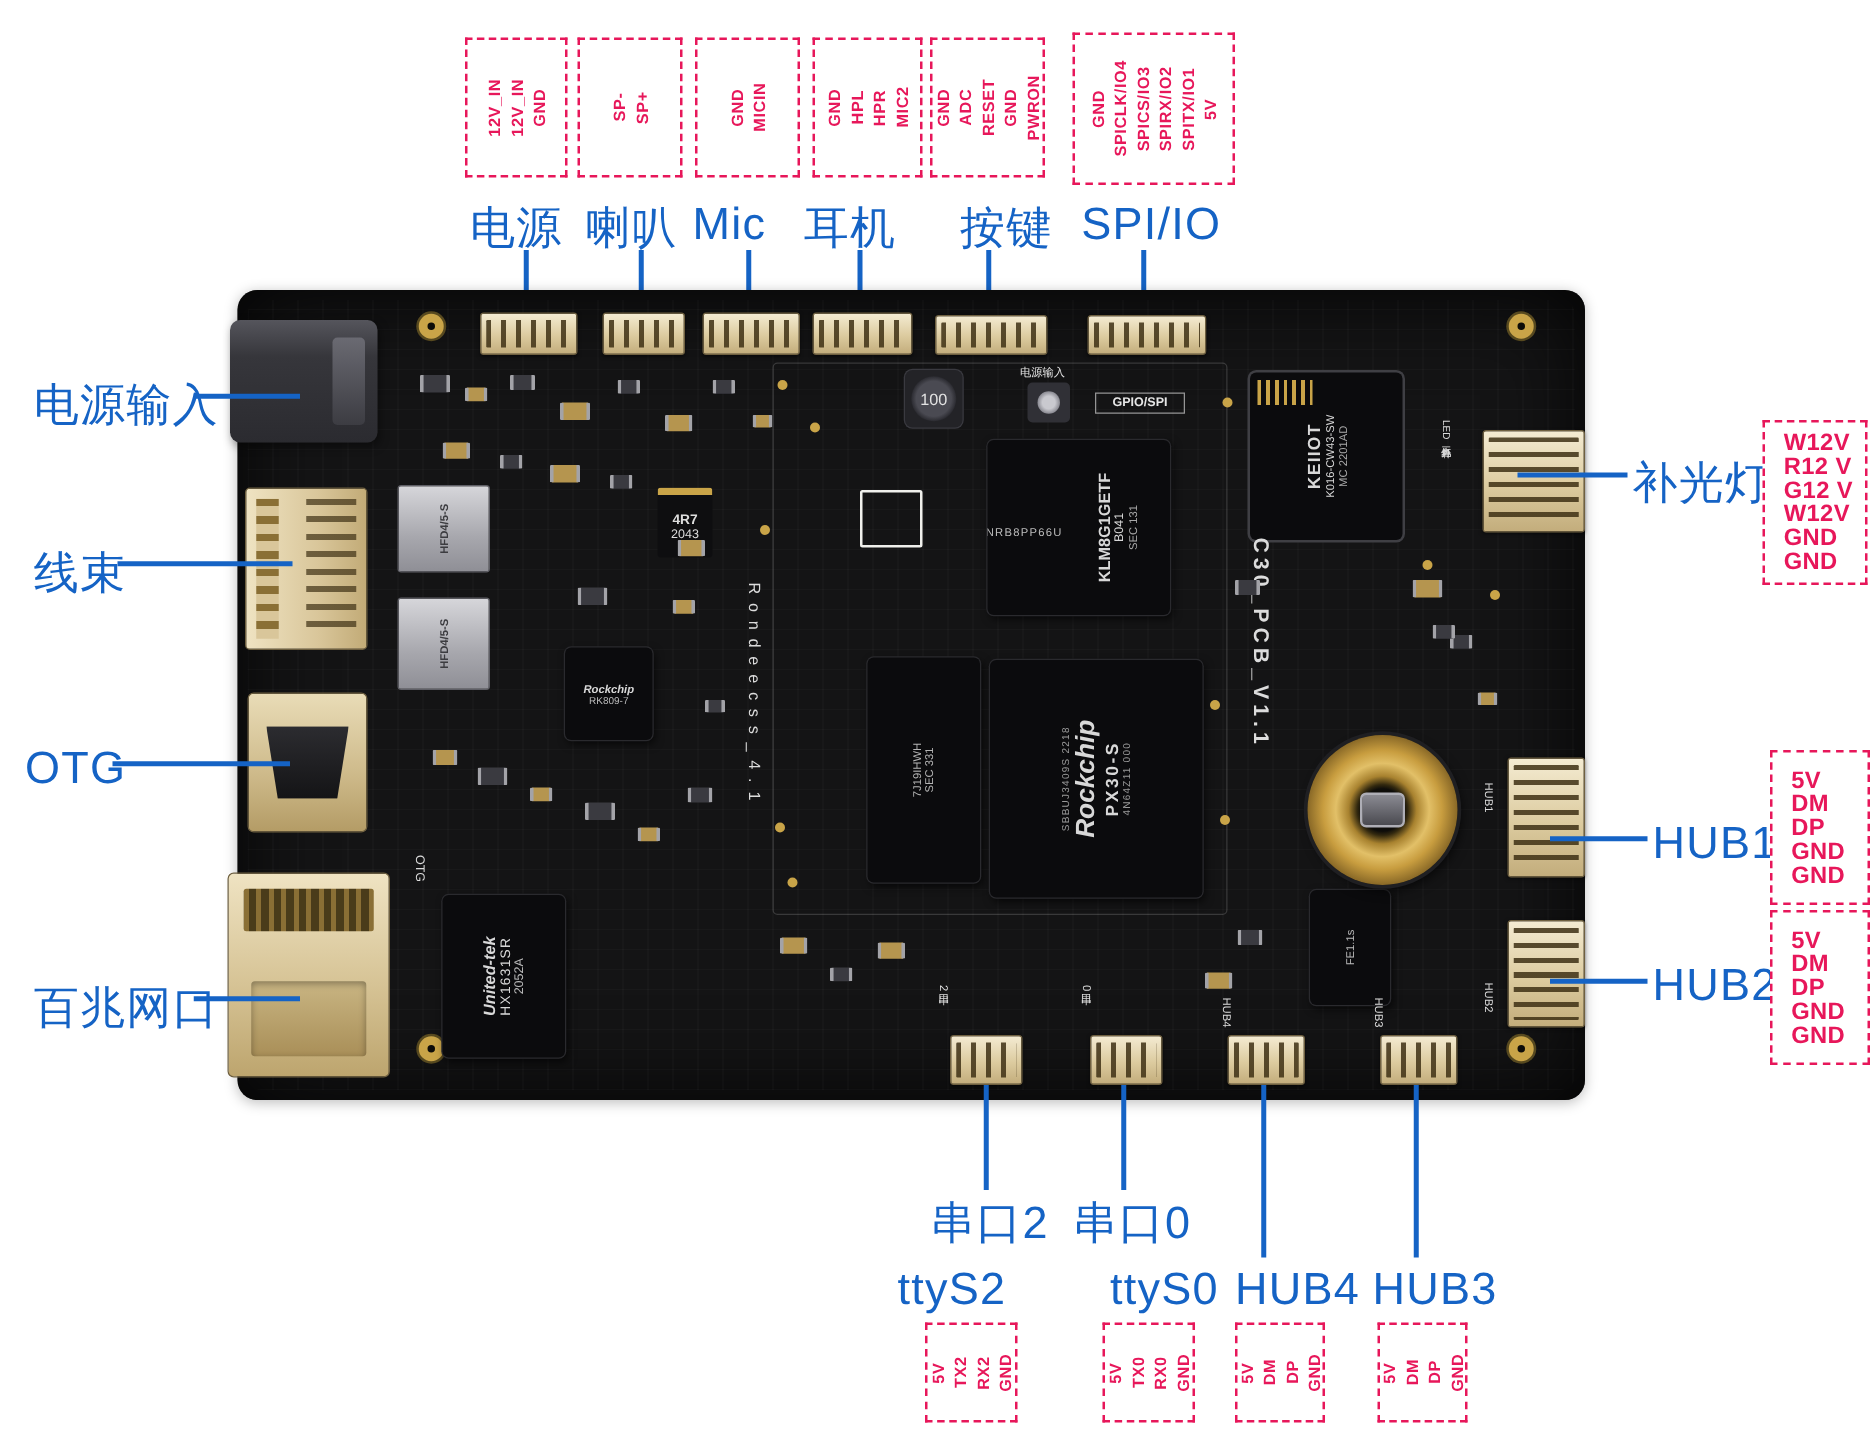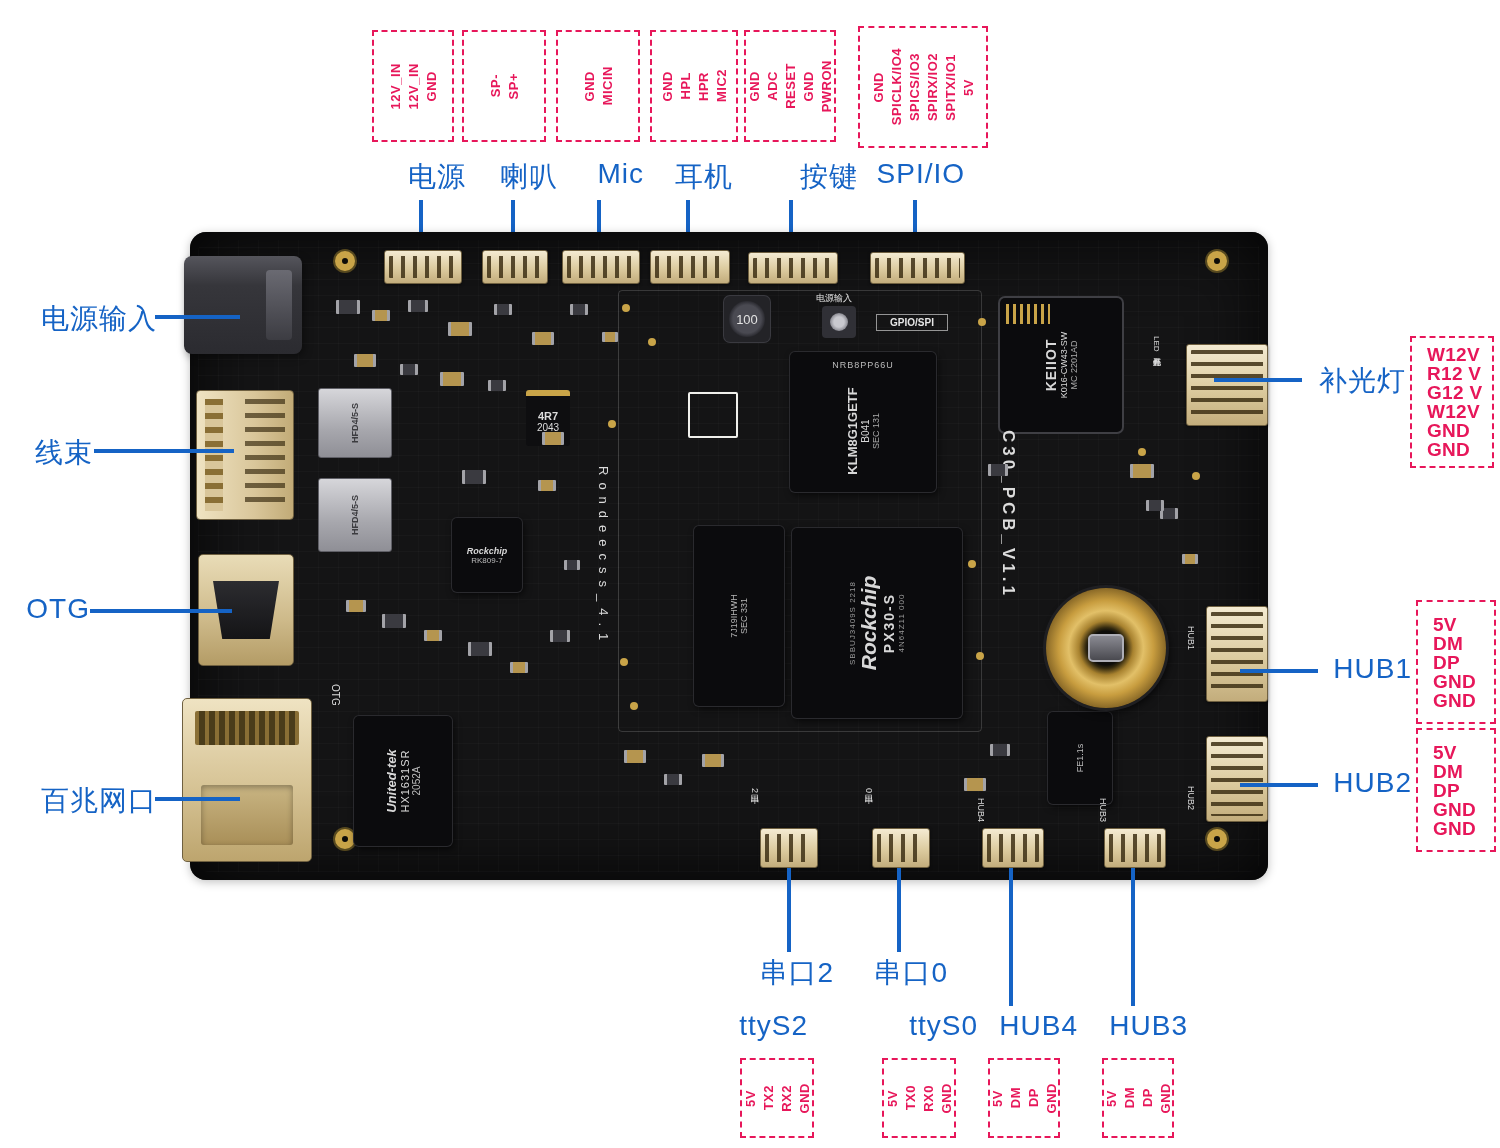--- a/index.html
+++ b/index.html
@@ -9,21 +9,21 @@
   #canvas{position:relative;width:1500px;height:1148px;background:#fff;overflow:hidden}
   .abs{position:absolute}
 
   
   .pinbox{position:absolute;display:flex;align-items:center;justify-content:center;gap:3px;background:#fff;border:2px dashed var(--red);padding:6px 3px}
   .vpin{writing-mode:vertical-rl;transform:rotate(180deg);white-space:nowrap;color:var(--red);font-size:13px;font-weight:700;letter-spacing:.5px}
   .hpinbox{position:absolute;display:flex;flex-direction:column;justify-content:center;background:#fff;border:2px dashed var(--red);padding-left:15px}
   .hpin{color:var(--red);font-size:19px;font-weight:700;line-height:19px;letter-spacing:.3px}
 
   
-  .blabel{position:absolute;color:var(--blue);font-size:28px;letter-spacing:1px;white-space:nowrap;text-align:right}
+  .blabel{position:absolute;color:var(--blue);font-size:36px;letter-spacing:1px;white-space:nowrap;text-align:left}
   .vline{position:absolute;width:4px;background:var(--blue)}
   .hline{position:absolute;height:4px;background:var(--blue)}
 
   
   #board{position:absolute;left:190px;top:232px;width:1078px;height:648px;background:#141415;border-radius:16px;box-shadow:inset 0 0 70px rgba(0,0,0,.9),0 2px 10px rgba(0,0,0,.25)}
   #board::before{content:"";position:absolute;inset:8px;border-radius:12px;background:repeating-linear-gradient(0deg,rgba(255,255,255,.025) 0 1px,transparent 1px 16px),repeating-linear-gradient(90deg,rgba(255,255,255,.02) 0 1px,transparent 1px 20px)}
   .hole{position:absolute;width:20px;height:20px;border-radius:50%;background:#0d0c08;border:7px solid #c9a448;box-shadow:0 0 0 2px #57491f}
   .conn{position:absolute;background:linear-gradient(180deg,#f4ebd2,#dccb9f 55%,#c3ad7c);border:1px solid #6f6040;border-radius:3px;box-shadow:0 1px 3px rgba(0,0,0,.5)}
   .conn i{position:absolute;inset:5px 4px;background:repeating-linear-gradient(90deg,rgba(62,48,20,.85) 0 4px,transparent 4px 12px);border-radius:1px}
   .conn.v i{background:repeating-linear-gradient(180deg,rgba(62,48,20,.85) 0 4px,transparent 4px 12px)}
@@ -152,21 +152,21 @@
   <div class="conn" style="left:872px;top:828px;width:58px;height:40px">
       <i></i>
     </div>
   <div class="conn" style="left:982px;top:828px;width:62px;height:40px">
       <i></i>
     </div>
   <div class="conn" style="left:1104px;top:828px;width:62px;height:40px">
       <i></i>
     </div>
 
-  <div class="chip" style="left:790px;top:352px;width:146px;height:140px;flex-direction:column">
+  <div class="chip" style="left:790px;top:352px;width:146px;height:140px;">
     <div style="font-size:9px;color:#bbb;letter-spacing:1px;margin-top:8px">NRB8PP66U</div>
     <div class="rot" style="margin:auto">
       <div style="font-size:13px;font-weight:bold">KLM8G1GETF</div>
       <div style="font-size:10px">B041</div>
       <div style="font-size:9px;color:#aaa">SEC 131</div>
     </div>
   </div>
 
   <div class="chip" style="left:694px;top:526px;width:90px;height:180px">
     <div class="rot">

